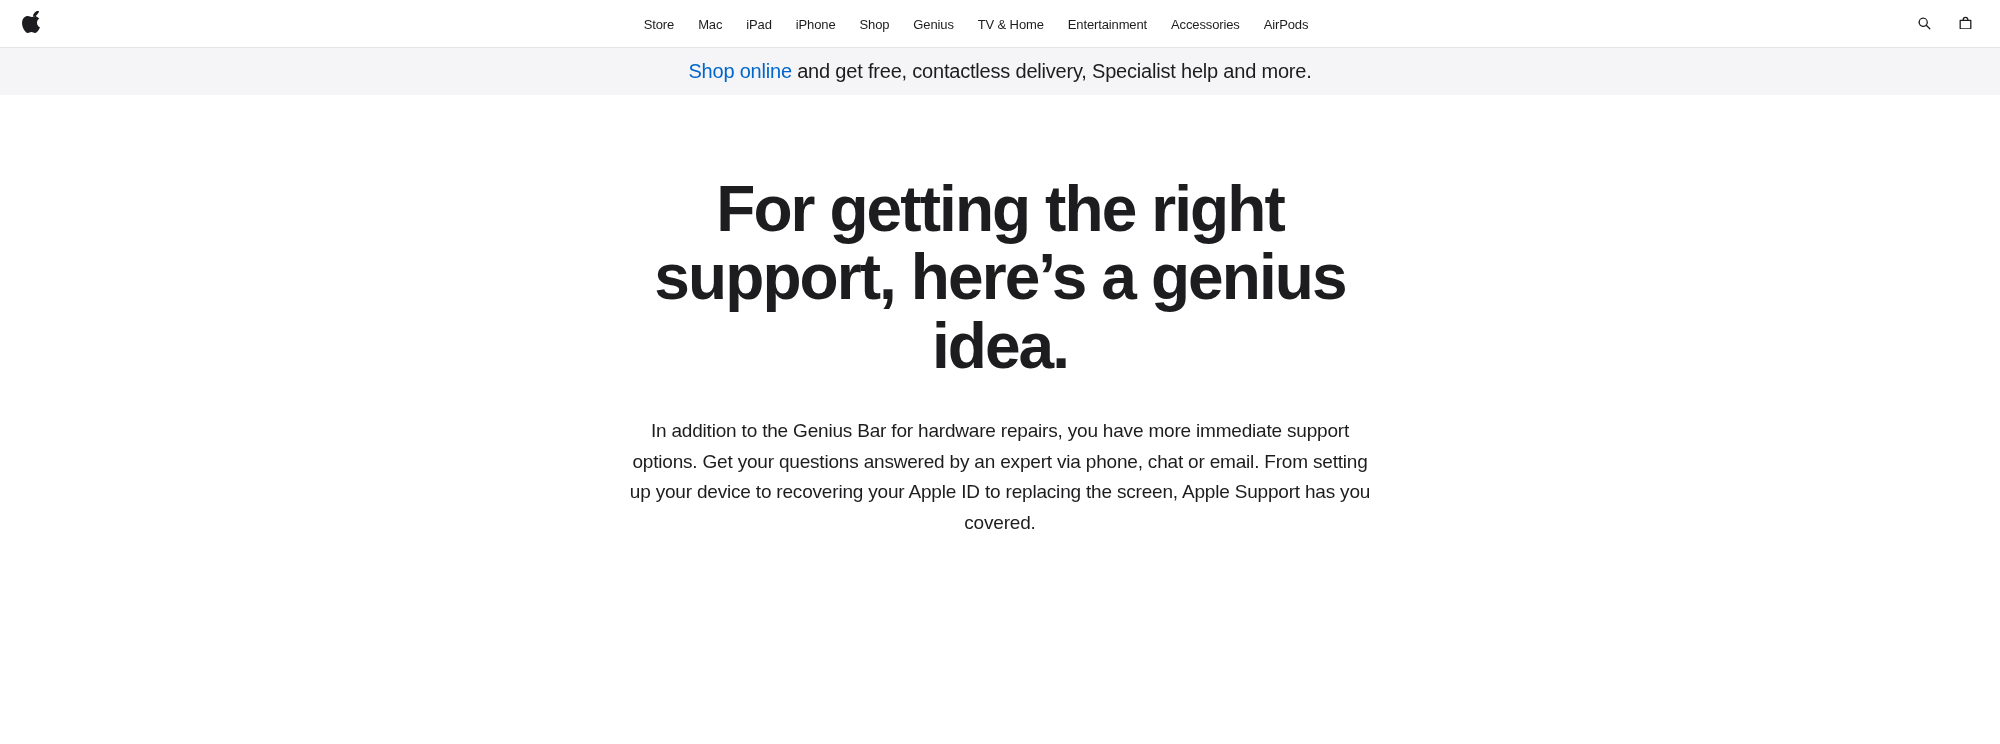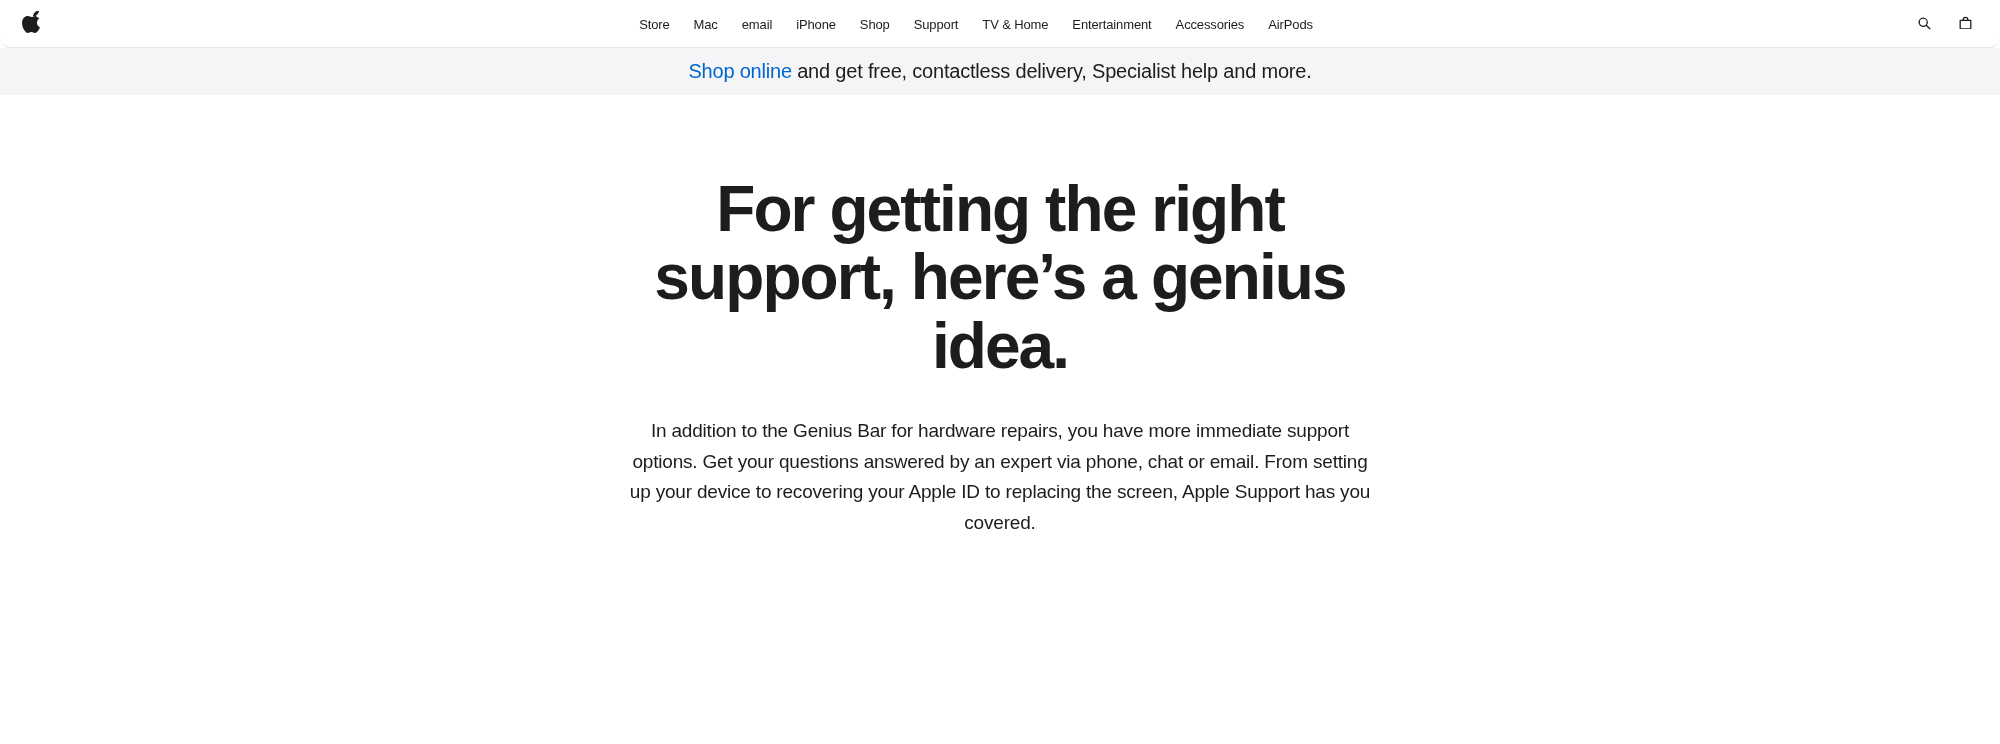--- a/index.html
+++ b/index.html
@@ -20,21 +20,20 @@
       backdrop-filter: saturate(180%) blur(20px);
       border-bottom: 1px solid rgba(0,0,0,0.1);
       height: 48px;
       display: flex;
       align-items: center;
       justify-content: space-between;
       padding: 0 22px;
       position: sticky;
       top: 0;
       z-index: 100;
-      border-radius: 11px;
     }
 
     .nav-logo {
       display: flex;
       align-items: center;
     }
 
     .nav-logo svg {
       width: 18px;
       height: 22px;
@@ -139,30 +138,30 @@
   </div>
 
   <ul class="nav-links">
     <li>
       <a href="#">Store</a>
     </li>
     <li>
       <a href="#">Mac</a>
     </li>
     <li>
-      <a href="#">email</a>
+      <a href="#">iPad</a>
     </li>
     <li>
       <a href="#">iPhone</a>
     </li>
     <li>
       <a href="#">Shop</a>
     </li>
     <li>
-      <a href="#">Support</a>
+      <a href="#">Genius</a>
     </li>
     <li>
       <a href="#">TV &amp; Home</a>
     </li>
     <li>
       <a href="#">Entertainment</a>
     </li>
     <li>
       <a href="#">Accessories</a>
     </li>

